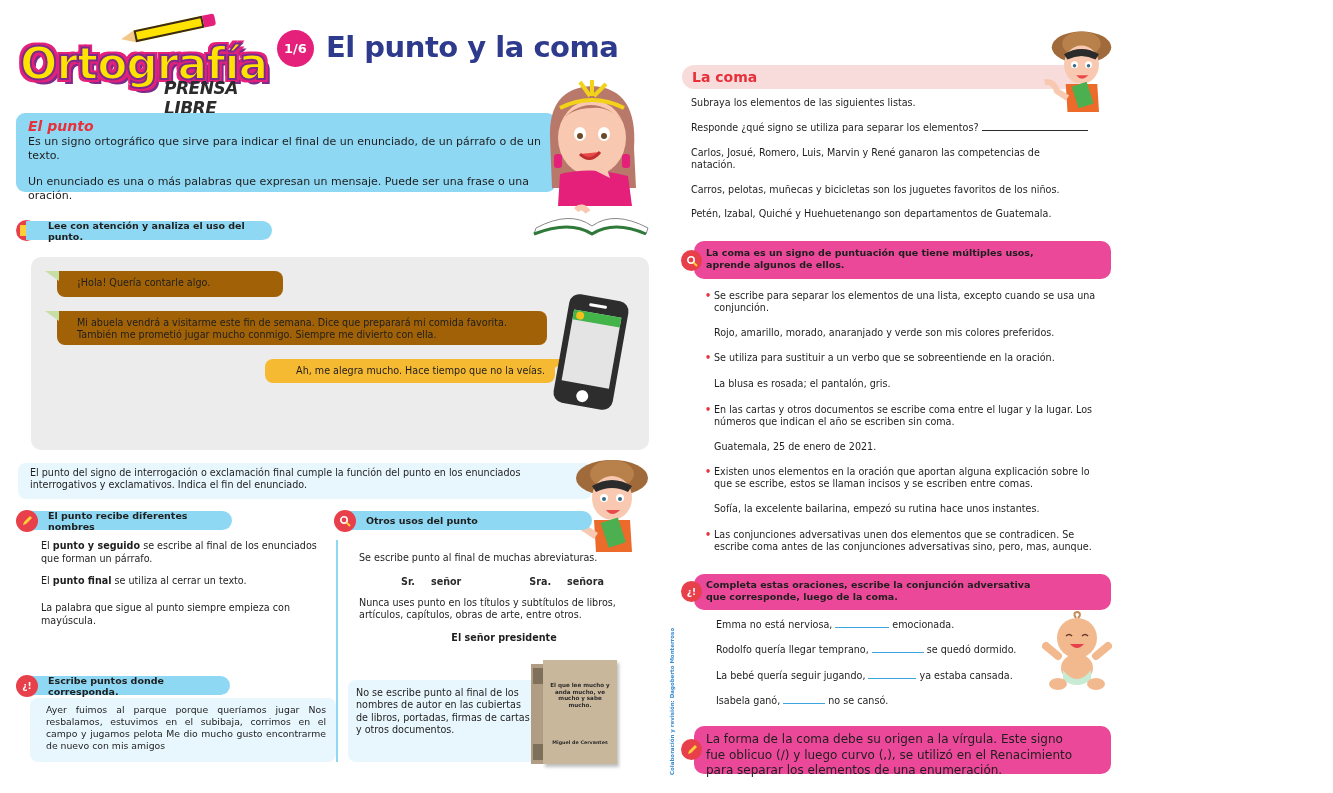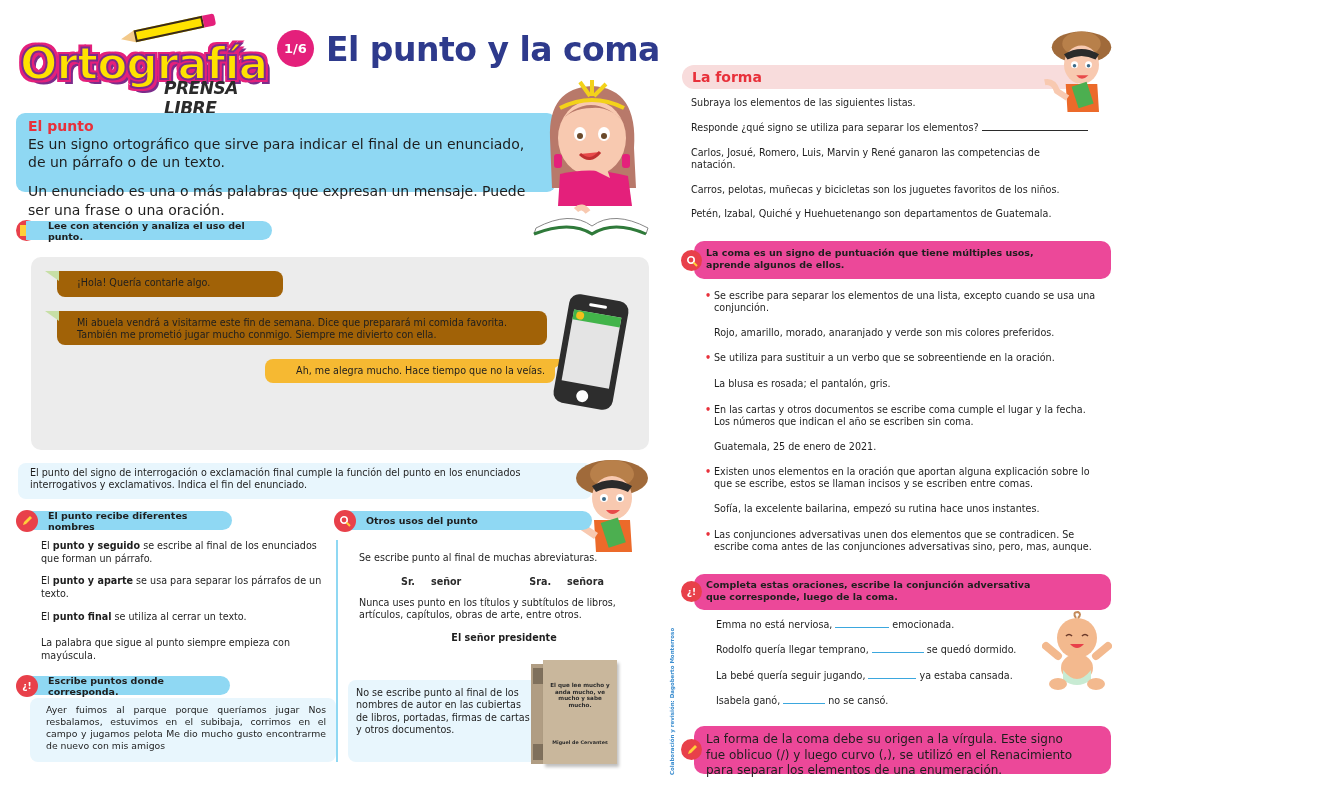--- a/index.html
+++ b/index.html
@@ -12,26 +12,26 @@
   .logo-wrap { left: 14px; top: 18px; width: 262px; height: 84px; }
   .logo-word { position: absolute; left: 6px; top: 20px; font-family: "DejaVu Sans", sans-serif; font-weight: 900; font-size: 44px; color: #ffe200; letter-spacing: -1px;
     -webkit-text-stroke: 2px #7b2c8b; text-shadow: 0 0 0 #e4207b, 3px 3px 0 #e4207b, -3px -3px 0 #e4207b, 3px -3px 0 #e4207b, -3px 3px 0 #e4207b, 5px 5px 0 #7b2c8b; }
   .pencil { position: absolute; left: 106px; top: 2px; width: 98px; height: 18px; transform: rotate(-12deg); }
   .pencil .body { position: absolute; left: 14px; top: 3px; width: 70px; height: 12px; background: #ffe200; border: 2px solid #3b2a1a; }
   .pencil .tip { position: absolute; left: 0; top: 3px; width: 0; height: 0; border-top: 6px solid transparent; border-bottom: 6px solid transparent; border-right: 14px solid #f3c98a; }
   .pencil .eraser { position: absolute; left: 84px; top: 3px; width: 12px; height: 12px; background: #e4207b; border-radius: 0 3px 3px 0; }
   .prensa { position: absolute; left: 150px; top: 60px; font-family: "DejaVu Sans", sans-serif; font-weight: bold; font-size: 17px; color: #2b2b2b; letter-spacing: -0.5px; font-style: italic; }
 
   .badge16 { left: 277px; top: 30px; width: 37px; height: 37px; border-radius: 50%; background: #e4207b; color: #fff; font-weight: bold; font-size: 13px; display: flex; align-items: center; justify-content: center; }
-  .main-title { left: 326px; top: 30px; font-family: "DejaVu Sans", sans-serif; font-weight: 900; font-size: 33px; color: #2e3a8c; letter-spacing: -0.5px; text-align: right; }
+  .main-title { left: 326px; top: 30px; font-family: "DejaVu Sans", sans-serif; font-weight: 900; font-size: 29px; color: #2e3a8c; letter-spacing: -0.5px; text-align: right; }
 
   
   .punto-box { left: 16px; top: 113px; width: 540px; height: 79px; background: #8fd8f3; border-radius: 9px; padding: 6px 12px; }
-  .punto-box h2 { color: #e8303a; font-size: 14px; font-weight: 900; line-height: 1; }
-  .punto-box p { font-size: 14px; color: #1e1e1e; margin-top: 2px; }
+  .punto-box h2 { color: #e8303a; font-size: 14px; font-weight: 900; line-height: 1; font-style: italic; }
+  .punto-box p { font-size: 11px; color: #1e1e1e; margin-top: 2px; }
   .punto-box p + p { margin-top: 11px; }
 
   
   .pill { background: #8fd8f3; border-radius: 0 12px 12px 0; height: 19px; display: flex; align-items: center; padding-left: 22px; font-weight: bold; font-size: 9.5px; color: #1e1e1e; }
   .pill-icon { position: absolute; width: 22px; height: 22px; border-radius: 50%; background: #e8404a; display: flex; align-items: center; justify-content: center; color: #fff; font-size: 11px; font-weight: bold; }
 
   
   .chat-area { left: 31px; top: 257px; width: 618px; height: 193px; background: #ececec; border-radius: 10px; }
   .bubble { position: absolute; background: #a16207; border-radius: 0 8px 8px 8px; padding: 6px 14px 6px 20px; font-size: 9.6px; color: #1e1e1e; line-height: 1.3; }
   .bubble::before { content: ""; position: absolute; left: -12px; top: 0; border-top: 10px solid #c7dfa6; border-left: 14px solid transparent; }
@@ -182,21 +182,20 @@
     <span>El punto recibe diferentes nombres</span>
   </div>
   <div class="pill-icon" style="left:0; top:0;">
     <svg width="12" height="12" viewBox="0 0 12 12">
         <path d="M2 10 L3 7 L9 1 L11 3 L5 9 Z" fill="#ffcf3a"></path>
       </svg>
   </div>
 </div>
 <div class="abs col-text" style="left:41px; top:540px; width:290px;">
   <p><span>El </span><b>punto y seguido</b><span> se escribe al final de los enunciados que forman un párrafo.</span></p>
-  <p style="margin-top:10px;"><span>El </span><b>punto y aparte</b><span> se usa para separar los párrafos de un texto.</span></p>
   <p style="margin-top:10px;"><span>El </span><b>punto final</b><span> se utiliza al cerrar un texto.</span></p>
   <p style="margin-top:14px;">La palabra que sigue al punto siempre empieza con mayúscula.</p>
 </div>
 
 <div class="abs" style="left:16px; top:675px; width:214px; height:22px;">
   <div class="pill" style="position:absolute; left:10px; top:1px; width:204px;">
     <span>Escribe puntos donde corresponda.</span>
   </div>
   <div class="pill-icon" style="left:0; top:0; font-size:9px;">¿!</div>
 </div>
@@ -237,21 +236,21 @@
     <div class="quote" style="left:4px;">El que lee mucho y anda mucho, ve mucho y sabe mucho.</div>
     <div class="author" style="left:4px;">Miguel de Cervantes</div>
   </div>
 </div>
 
 <div class="abs credits">
   <span style="transform: rotate(-90deg) translateX(-135px);">Colaboración y revisión: Dagoberto Monterroso</span>
 </div>
 
 <div class="abs coma-header">
-  <span>La forma</span>
+  <span>La coma</span>
 </div>
 <svg class="abs boy" style="left:1040px; top:28px; width:76px; height:84px;" viewBox="0 0 84 96">
   <ellipse cx="46" cy="22" rx="34" ry="18" fill="#a06a3a"></ellipse>
   <ellipse cx="46" cy="18" rx="22" ry="14" fill="#b8804a"></ellipse>
   <ellipse cx="46" cy="42" rx="20" ry="22" fill="#f8c9b0"></ellipse>
   <path d="M26 30 Q46 18 66 30 L62 36 Q46 28 30 36 Z" fill="#2b2b2b"></path>
   <circle cx="38" cy="42" r="4" fill="#fff"></circle>
     <circle cx="54" cy="42" r="4" fill="#fff"></circle>
   <circle cx="38" cy="43" r="2" fill="#3b6b8a"></circle>
     <circle cx="54" cy="43" r="2" fill="#3b6b8a"></circle>
@@ -277,21 +276,21 @@
       <circle cx="5" cy="5" r="3.2" stroke="#fff" stroke-width="1.6" fill="none"></circle>
       <path d="M7.5 7.5 L11 11" stroke="#ffcf3a" stroke-width="2"></path>
     </svg>
 </div>
 
 <div class="bullet-list">
   <div class="item" style="top:290px;"><span>Se escribe para separar los elementos de una lista, excepto cuando se usa una conjunción.</span></div>
   <div class="example" style="top:327px;">Rojo, amarillo, morado, anaranjado y verde son mis colores preferidos.</div>
   <div class="item" style="top:352px;"><span>Se utiliza para sustituir a un verbo que se sobreentiende en la oración.</span></div>
   <div class="example" style="top:378px;">La blusa es rosada; el pantalón, gris.</div>
-  <div class="item" style="top:404px;"><span>En las cartas y otros documentos se escribe coma cumple el lugar y la fecha. Los números que indican el año se escriben sin coma.</span></div>
+  <div class="item" style="top:404px;"><span>En las cartas y otros documentos se escribe coma entre el lugar y la lugar. Los números que indican el año se escriben sin coma.</span></div>
   <div class="example" style="top:441px;">Guatemala, 25 de enero de 2021.</div>
   <div class="item" style="top:466px;"><span>Existen unos elementos en la oración que aportan alguna explicación sobre lo que se escribe, estos se llaman incisos y se escriben entre comas.</span></div>
   <div class="example" style="top:503px;">Sofía, la excelente bailarina, empezó su rutina hace unos instantes.</div>
   <div class="item" style="top:529px; width:390px;"><span>Las conjunciones adversativas unen dos elementos que se contradicen. Se escribe coma antes de las conjunciones adversativas sino, pero, mas, aunque.</span></div>
 </div>
 
 <div class="abs pink-box" style="left:694px; top:574px; width:417px; height:36px;">
   <p style="padding:5px 12px; font-weight:bold; font-size:9.5px; color:#1e1e1e; line-height:1.3; width:370px;">Completa estas oraciones, escribe la conjunción adversativa que corresponde, luego de la coma.</p>
 </div>
 <div class="abs pink-icon" style="left:681px; top:581px; font-size:9px;">¿!</div>

